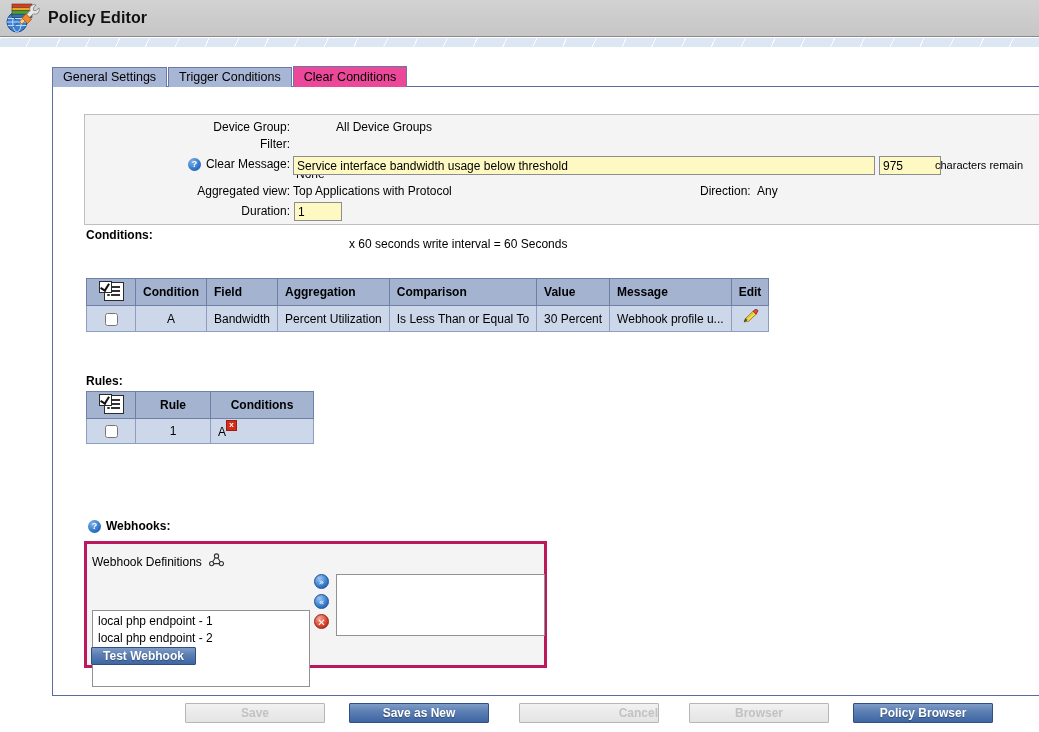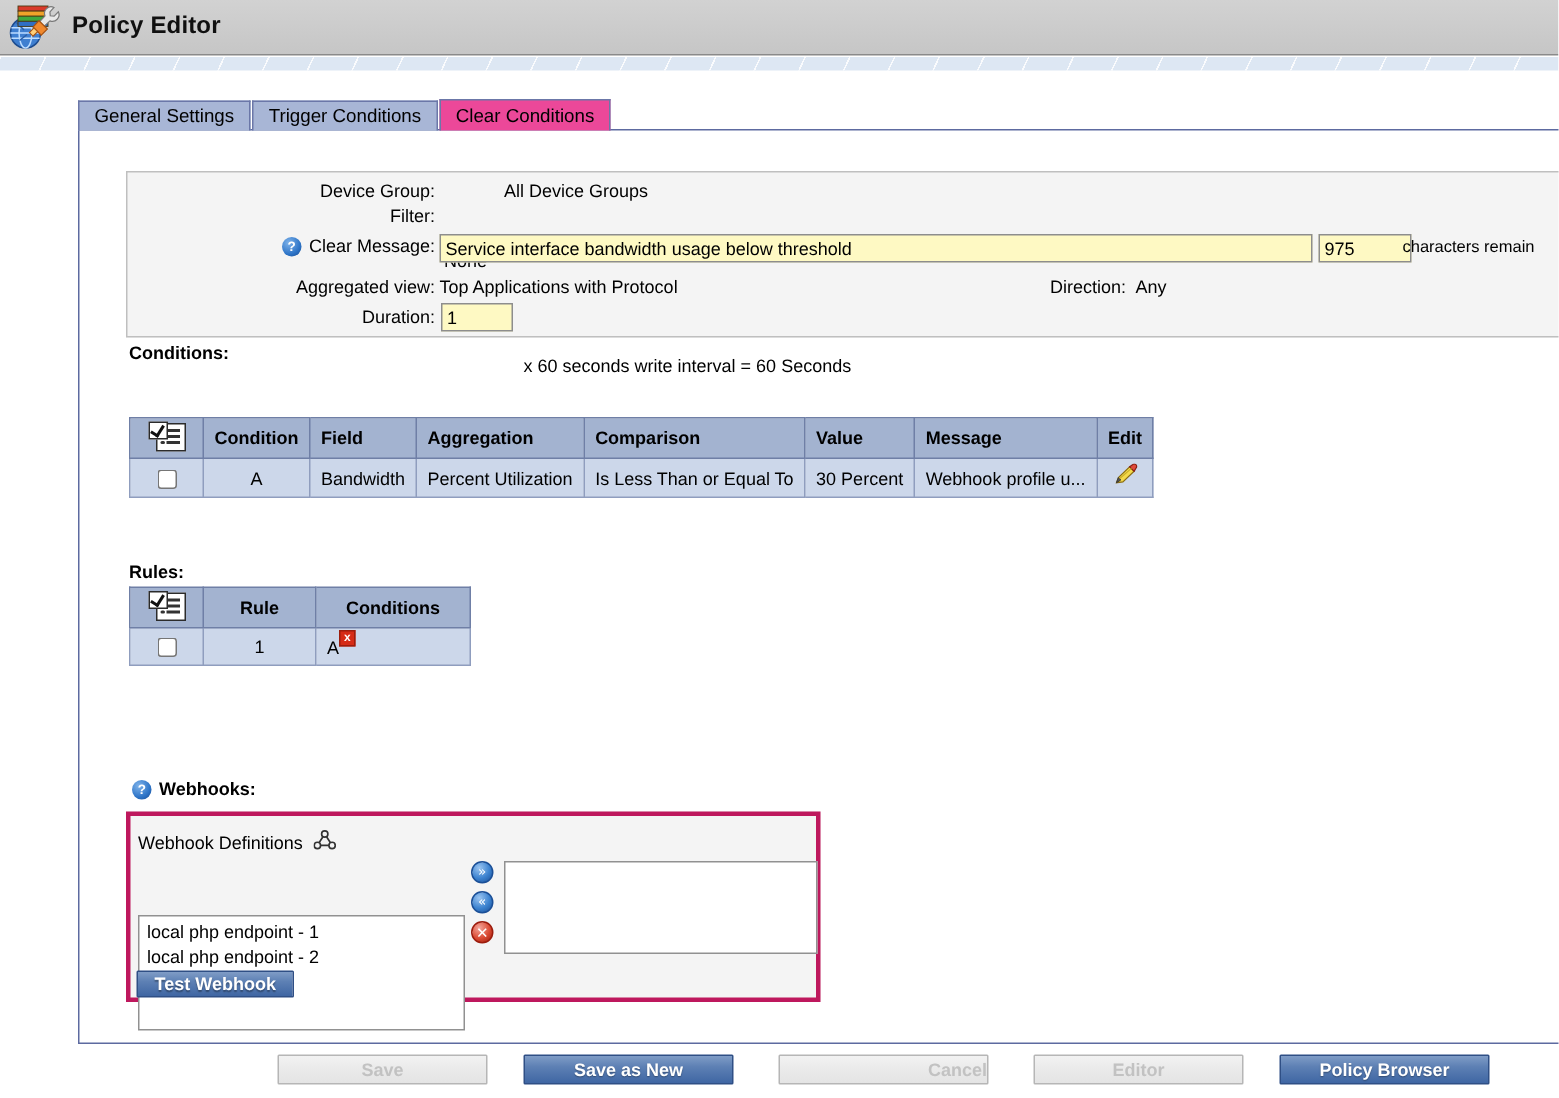--- a/index.html
+++ b/index.html
@@ -570,15 +570,15 @@
 
   <div class="listbox" style="left:249px; top:30px; width:209px; height:62px;"></div>
 
   <div class="btn-blue" style="position:absolute; left:4px; top:103px; width:105px; height:18px; line-height:17px;">Test Webhook</div>
 </div>
 
 <div id="footer">
   <div class="fbtn btn-disabled" style="left:185px;">Save</div>
   <div class="fbtn btn-blue" style="left:349px;">Save as New</div>
   <div class="fbtn btn-disabled" style="left:519px;text-align:right;">Cancel</div>
-  <div class="fbtn btn-disabled" style="left:689px;">Editor</div>
+  <div class="fbtn btn-disabled" style="left:689px;">Browser</div>
   <div class="fbtn btn-blue" style="left:853px;">Policy Browser</div>
 </div>
 
 </body></html>

